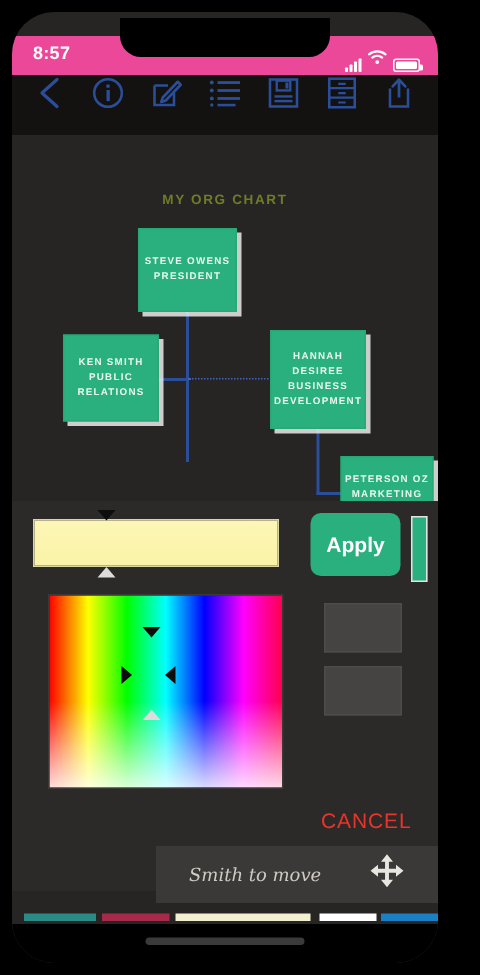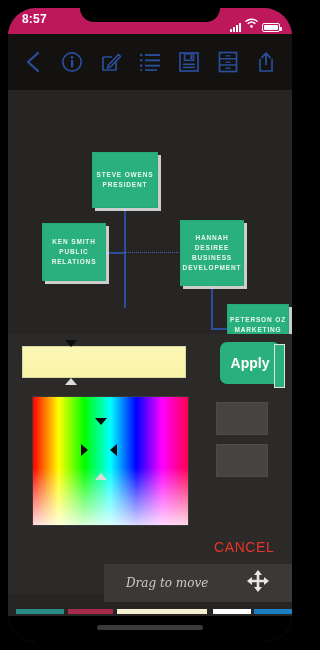--- a/index.html
+++ b/index.html
@@ -15,22 +15,22 @@
     position:absolute; left:0; top:0; width:300px; height:650px;
     background:#000; border-radius:34px; overflow:hidden;
   }
   #screen{
     position:absolute; left:8px; top:8px; width:284px; height:634px;
     border-radius:28px; overflow:hidden; background:#262523;
   }
 
   
   #statusbar{
-    position:absolute; left:0; top:0; width:284px; height:26px;
-    background:#be185d; color:#fff; z-index:40;
+    position:absolute; left:0; top:16px; width:284px; height:26px;
+    background:#ec4899; color:#fff; z-index:40;
   }
   #status-time{
     position:absolute; left:14px; top:4px;
     font-size:12px; font-weight:600; letter-spacing:.2px; color:#fff;
   }
   #notch{
     position:absolute; left:50%; transform:translateX(-50%); top:-12px;
     width:140px; height:26px; background:#000; border-radius:0 0 14px 14px;
   }
   #status-right{
@@ -93,21 +93,21 @@
     background:linear-gradient(180deg,#fcf7b6,#faf3a7);
     border:1px solid #d9d6a0; cursor:pointer;
   }
   .tri{ position:absolute; width:0; height:0; z-index:3; }
   .tri.down{ border-left:6px solid transparent; border-right:6px solid transparent; border-top:7px solid #0d0d0d; }
   .tri.up  { border-left:6px solid transparent; border-right:6px solid transparent; border-bottom:7px solid #dcdcdc; }
   .tri.left{ border-top:6px solid transparent; border-bottom:6px solid transparent; border-right:7px solid #0d0d0d; }
   .tri.right{ border-top:6px solid transparent; border-bottom:6px solid transparent; border-left:7px solid #0d0d0d; }
 
   #apply-btn{
-    position:absolute; left:212px; top:8px; width:60px; height:42px;
+    position:absolute; left:199px; top:8px; width:60px; height:42px;
     background:#2ab07e; border-radius:7px; color:#fff;
     font-size:14px; font-weight:700; display:flex; align-items:center; justify-content:center;
     cursor:pointer;
   }
   #vslider{
     position:absolute; left:266px; top:10px; width:11px; height:44px;
     background:#2ab07e; border:1px solid #e3e3e3; cursor:pointer;
   }
 
   #gradient{
@@ -228,20 +228,21 @@
         <div class="tbtn">
           <svg width="22" height="22" viewBox="0 0 22 22">
               <path d="M5 8 L5 20 L17 20 L17 8" fill="none" stroke="#2b4e9b" stroke-width="1.7"></path>
               <line x1="11" y1="2" x2="11" y2="14" stroke="#2b4e9b" stroke-width="1.8"></line>
               <polyline points="6.8,6.6 11,2.2 15.2,6.6" fill="none" stroke="#2b4e9b" stroke-width="1.8" stroke-linecap="round" stroke-linejoin="round"></polyline>
             </svg>
         </div>
       </div>
 
       <div id="chart-area">
+        <div id="chart-title">My Org Chart</div>
 
         <div class="conn" style="left:116px; top:118px; width:2px; height:100px;"></div>
         <div class="conn" style="left:71px; top:162px; width:46px; height:2px;"></div>
         <div class="conn dot" style="left:117px; top:162px; width:56px;"></div>
         <div class="conn" style="left:203px; top:196px; width:2px; height:44px;"></div>
         <div class="conn" style="left:203px; top:238px; width:17px; height:2px;"></div>
 
         <div class="node" style="left:84px; top:62px; width:66px; height:56px;">
           <span style="white-space: pre-line;">Steve Owens
 President</span>
@@ -280,21 +281,21 @@
 
         <div class="swatch-box" id="swatch-1"></div>
         <div class="swatch-box" id="swatch-2"></div>
 
         <div id="cancel-btn">CANCEL</div>
       </div>
 
       <div id="edge-node"></div>
 
       <div id="dragbar">
-        <span id="drag-label">Drag to move</span>
+        <span id="drag-label">Smith to move</span>
         <span id="drag-icon">
           <svg width="24" height="24" viewBox="0 0 24 24">
             <path d="M12 1 L16 6 H13.3 V10.7 H18 V8 L23 12 L18 16 V13.3 H13.3 V18 H16 L12 23 L8 18 H10.7 V13.3 H6 V16 L1 12 L6 8 V10.7 H10.7 V6 H8 Z" fill="#e9e6e1"></path>
           </svg>
         </span>
       </div>
 
       <div id="swatch-strip">
         <i style="width:8px;background:transparent"></i>
         <i style="width:52px;background:#2a8a85"></i>

